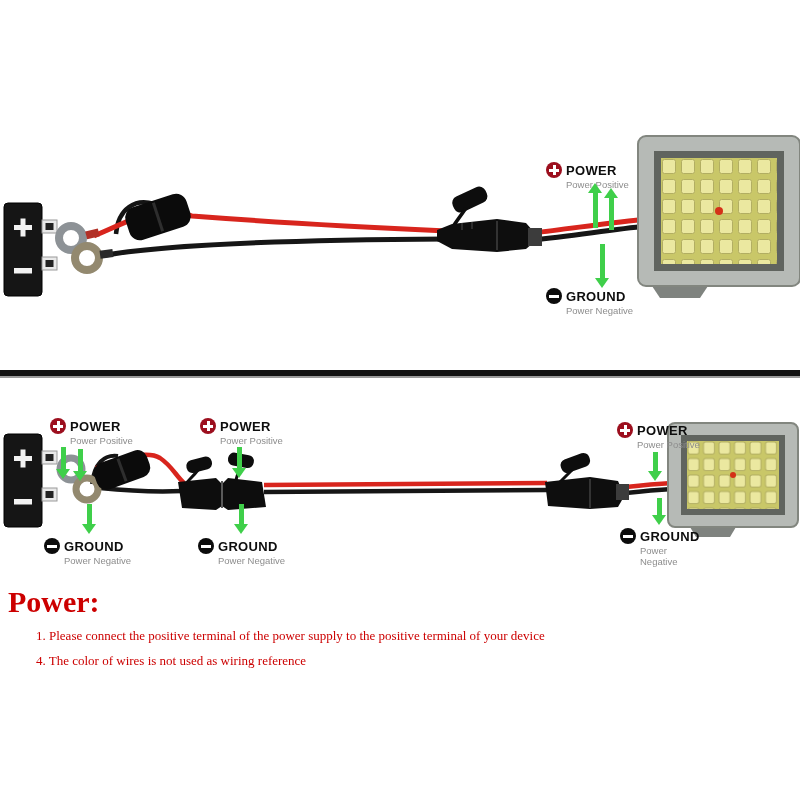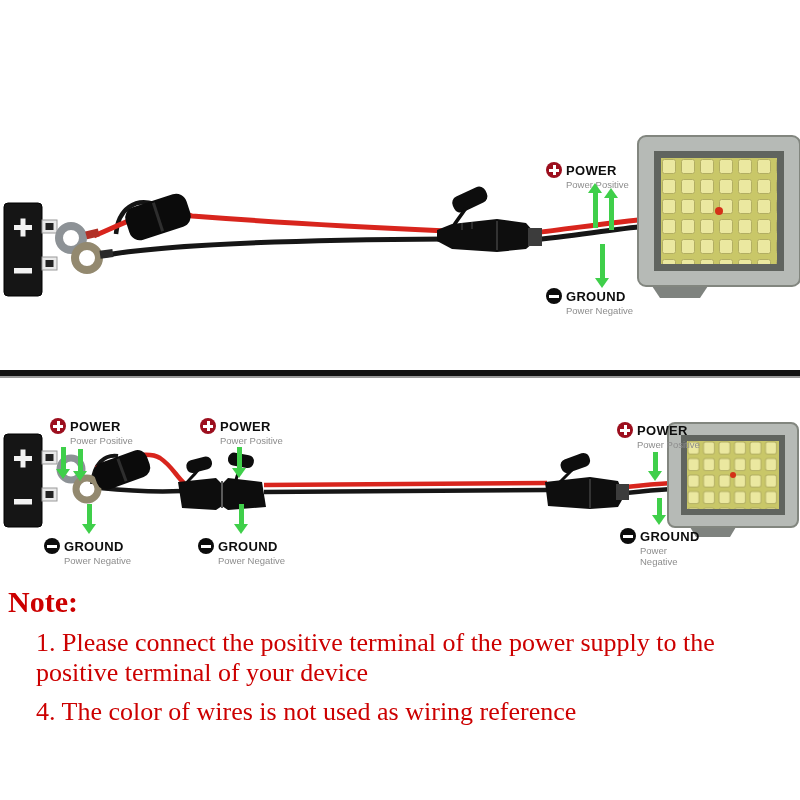--- a/index.html
+++ b/index.html
@@ -31,21 +31,21 @@
                     border-bottom:10px solid #3fcf4a;}
   .arrow-up::after{width:5px;flex:1;background:#3fcf4a;}
   .arrow-down::before{width:5px;flex:1;background:#3fcf4a;}
   .arrow-down::after{width:0;height:0;border-left:7px solid transparent;border-right:7px solid transparent;
                      border-top:10px solid #3fcf4a;}
 
   
   .notes{position:absolute;top:577px;left:0;width:800px;color:#cc0000;
          font-family:"Liberation Serif", serif;}
   .note-title{font-size:30px;font-weight:600;margin:8px 0 8px 8px;}
-  .note-item{font-size:26px;margin:9px 12px 9px 36px;}
+  .note-item{font-size:13px;margin:9px 12px 9px 36px;}
 </style>
 </head>
 <body>
 
 <div class="page">
 
   <section class="panel" id="panel-top">
     <svg width="800" height="370" viewBox="0 0 800 370">
       <defs>
         <pattern id="ledp1" patternUnits="userSpaceOnUse" x="661" y="158" width="19" height="20">
@@ -256,18 +256,18 @@
     <div class="tag" style="left:620px;top:148px;">
       <div class="tag-row">
         <span class="icon-circle icon-minus"></span>
         <span class="tag-title">GROUND</span>
       </div>
       <div class="tag-sub">Power Negative</div>
     </div>
   </section>
 
   <section class="notes">
-    <h2 class="note-title">Note:</h2>
+    <h2 class="note-title">Power:</h2>
     <p class="note-item">1. Please connect the positive terminal of the power supply to the positive terminal of your device</p>
     <p class="note-item">4. The color of wires is not used as wiring reference</p>
   </section>
 
 </div>
 
 </body></html>

